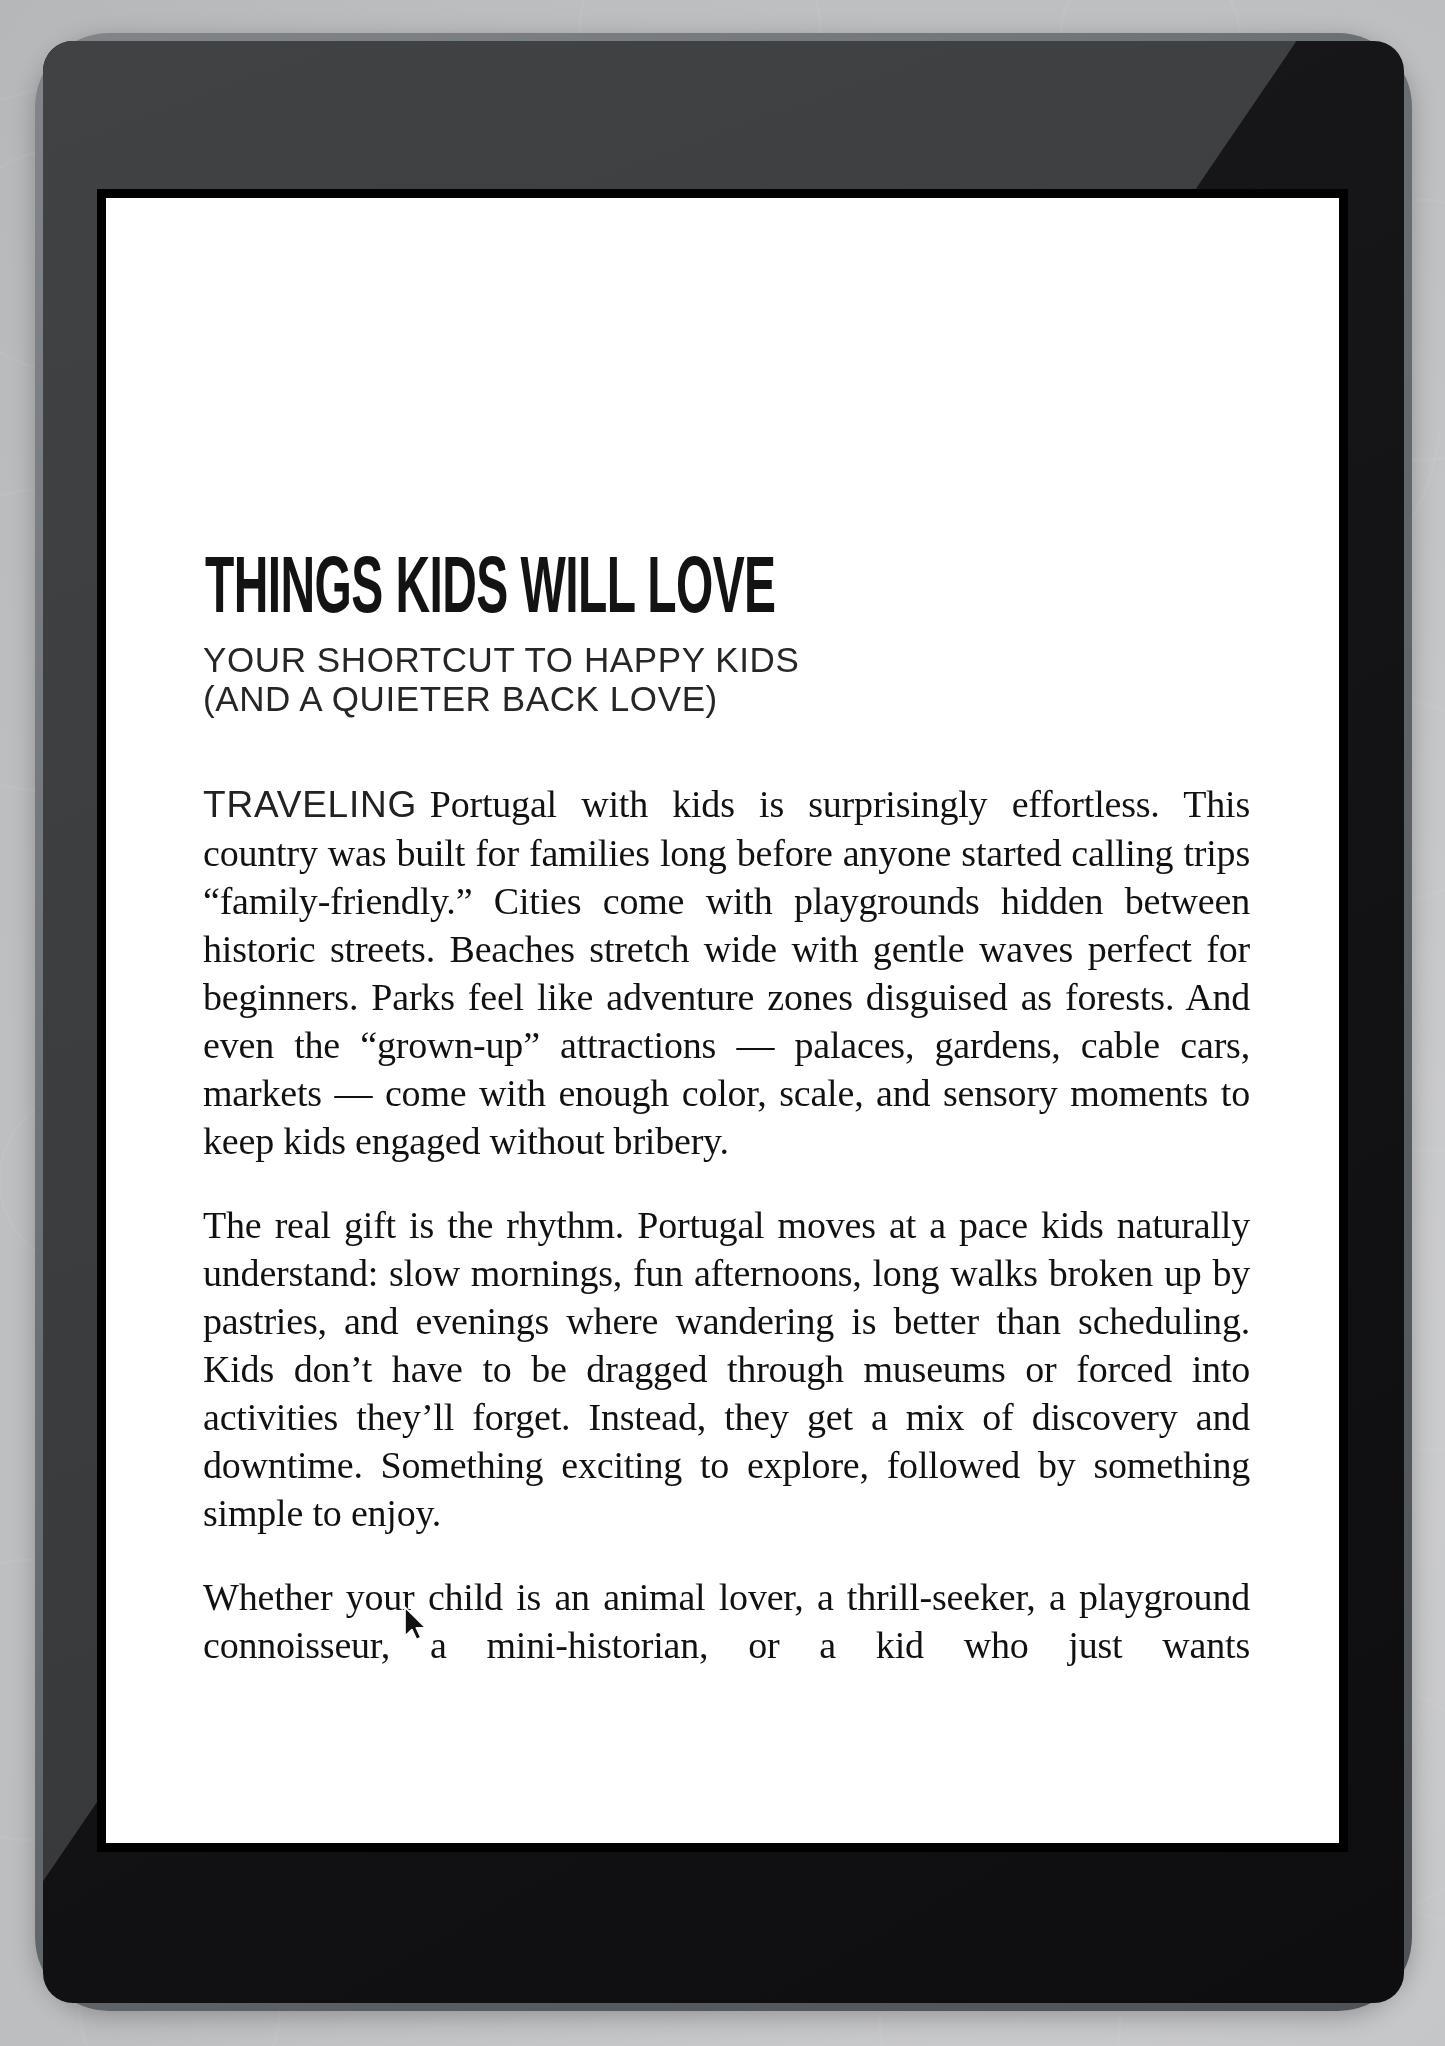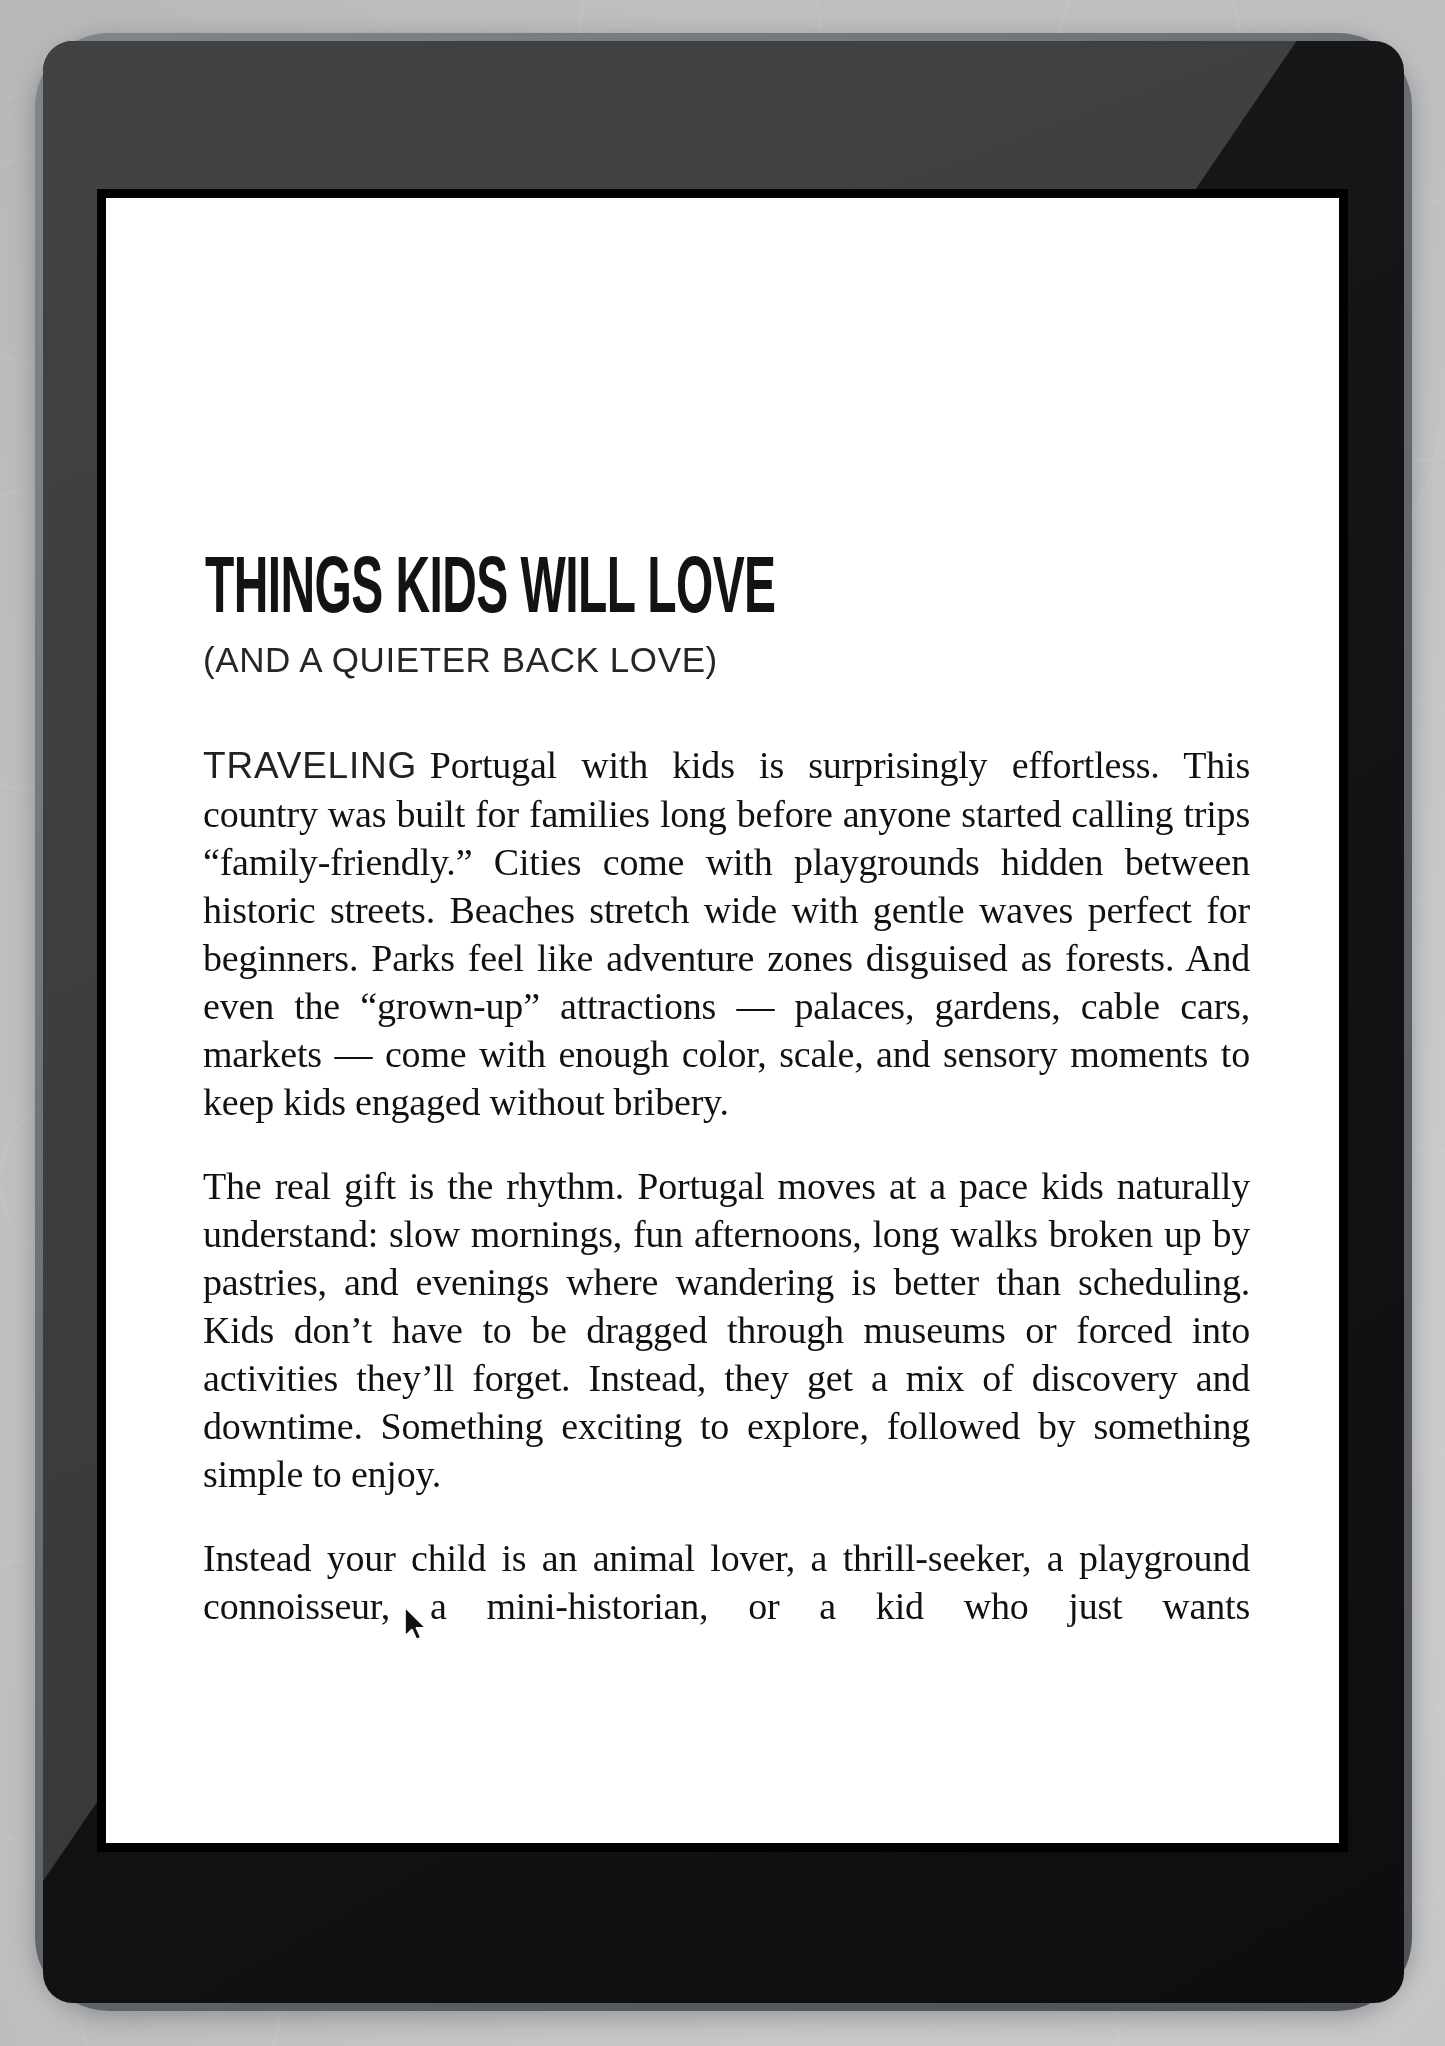--- a/index.html
+++ b/index.html
@@ -158,29 +158,30 @@
   <div class="tablet">
     <div class="bezel">
       <div class="bezel-sheen"></div>
 
       <div class="page">
         <div class="page-content">
 
           <h1 class="page-title">THINGS KIDS WILL LOVE</h1>
 
           <div class="page-subtitle">
+            <span class="sub-line">YOUR SHORTCUT TO HAPPY KIDS</span>
             <span class="sub-line">(AND A QUIETER BACK LOVE)</span>
           </div>
 
           <div class="body-copy">
             <p>
               <span class="lead-in">TRAVELING</span><span>Portugal with kids is surprisingly effortless. This country was built for families long before anyone started calling trips “family-friendly.” Cities come with playgrounds hidden between historic streets. Beaches stretch wide with gentle waves perfect for beginners. Parks feel like adventure zones disguised as forests. And even the “grown-up” attractions — palaces, gardens, cable cars, markets — come with enough color, scale, and sensory moments to keep kids engaged without bribery.</span>
             </p>
             <p>The real gift is the rhythm. Portugal moves at a pace kids naturally understand: slow mornings, fun afternoons, long walks broken up by pastries, and evenings where wandering is better than scheduling. Kids don’t have to be dragged through museums or forced into activities they’ll forget. Instead, they get a mix of discovery and downtime. Something exciting to explore, followed by something simple to enjoy.</p>
-            <p class="cut-paragraph">Instead your child is an animal lover, a thrill-seeker, a playground connoisseur, a mini-historian, or a kid who just wants</p>
+            <p class="cut-paragraph">Whether your child is an animal lover, a thrill-seeker, a playground connoisseur, a mini-historian, or a kid who just wants</p>
           </div>
 
         </div>
       </div>
     </div>
   </div>
 
   <svg class="cursor" viewBox="0 0 24 36" aria-hidden="true">
     <path d="M2,1 L2,28.5 L8.6,22.4 L12.9,31.9 L17.2,30 L12.9,20.8 L21.6,20.5 Z" fill="#121212" stroke="#ffffff" stroke-width="1.7" stroke-linejoin="round"></path>
   </svg>

